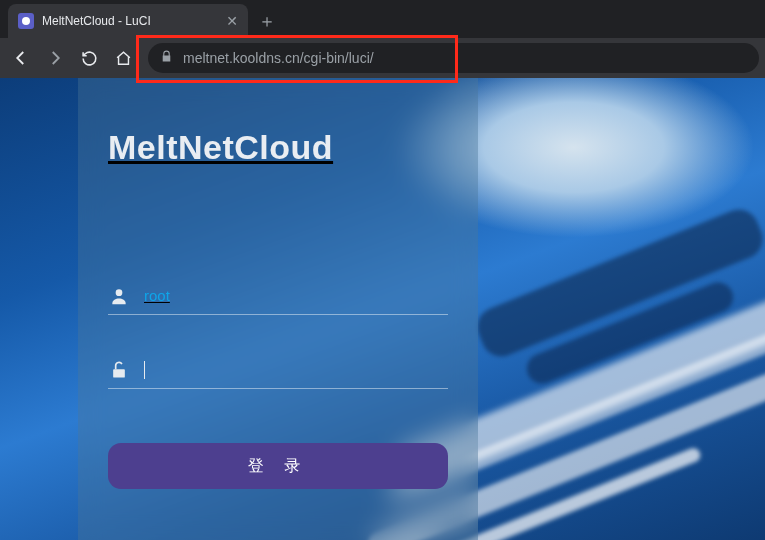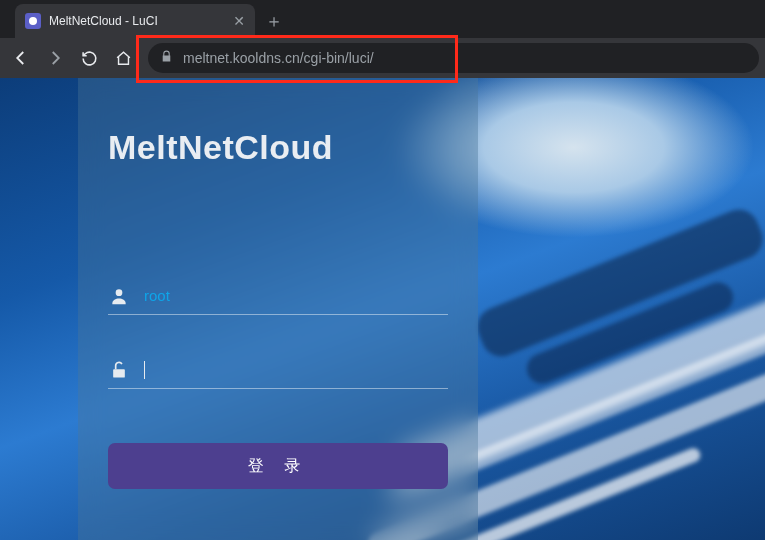--- a/index.html
+++ b/index.html
@@ -11,21 +11,21 @@
   }
   .browser-chrome {
     background: #202124;
     height: 78px;
     position: relative;
   }
   .tab-strip {
     height: 38px;
     display: flex;
     align-items: flex-end;
-    padding-left: 15px;
+    padding-left: 8px;
   }
   .tab {
     background: #35363a;
     height: 34px;
     width: 240px;
     border-radius: 8px 8px 0 0;
     display: flex;
     align-items: center;
     padding: 0 10px;
     gap: 8px;
@@ -113,20 +113,21 @@
   .streak4{width:220px;height:30px;left:520px;top:240px;background:rgba(8,30,65,0.5);}
   .login-panel {
     position: absolute;
     left: 78px;
     top: 0;
     width: 400px;
     height: 462px;
     background: rgba(80, 120, 150, 0.35);
     backdrop-filter: blur(12px);
     padding: 40px 30px 0 30px;
+    text-decoration: underline;
   }
   .brand {
     color: #e9edf2;
     font-size: 34px;
     font-weight: 700;
     margin-top: 10px;
     margin-bottom: 110px;
     letter-spacing: 0.5px;
   }
   .input-row {
@@ -154,21 +155,21 @@
   .login-btn {
     margin-top: 18px;
     width: 100%;
     height: 46px;
     background: #4d3f8f;
     color: #fff;
     border: none;
     font-size: 16px;
     letter-spacing: 8px;
     cursor: pointer;
-    border-radius: 7px;
+    border-radius: 13px;
   }
 </style>
 </head>
 <body>
 
 <div class="browser-chrome">
   <div class="tab-strip">
     <div class="tab">
       <div class="favicon"></div>
       <span class="tab-title">MeltNetCloud - LuCI</span>

